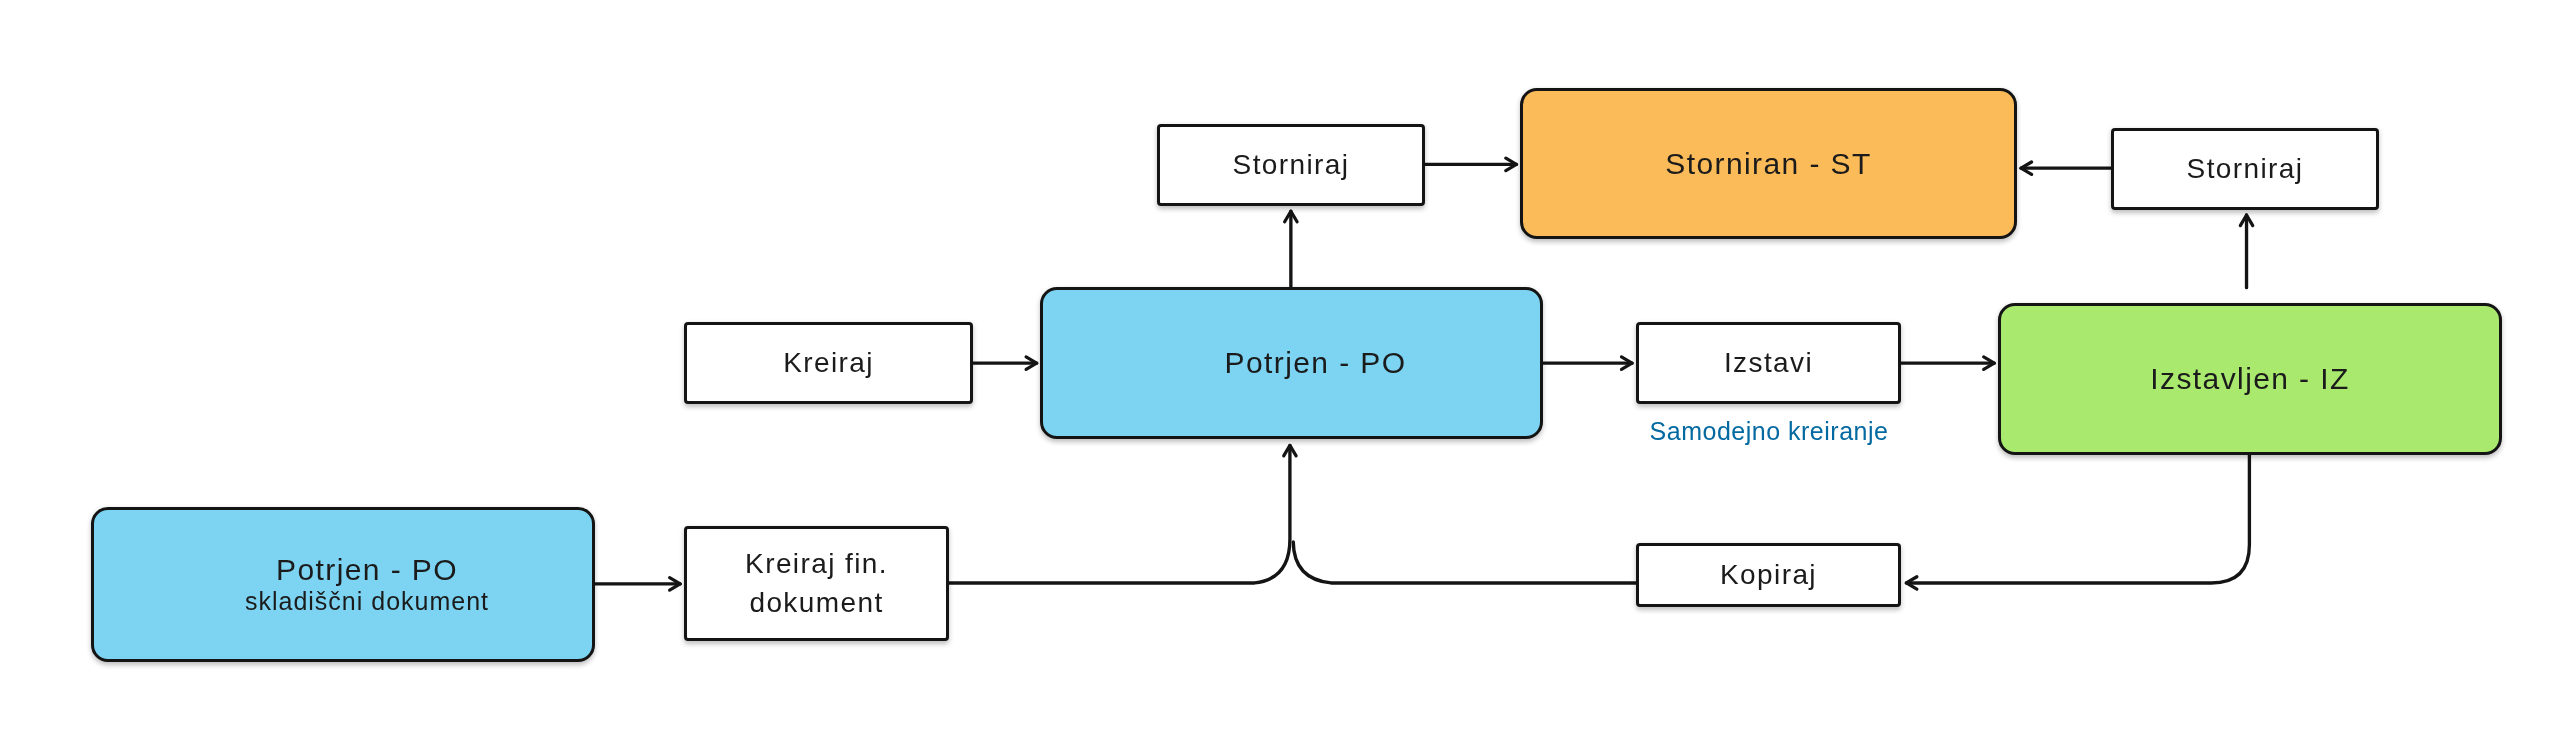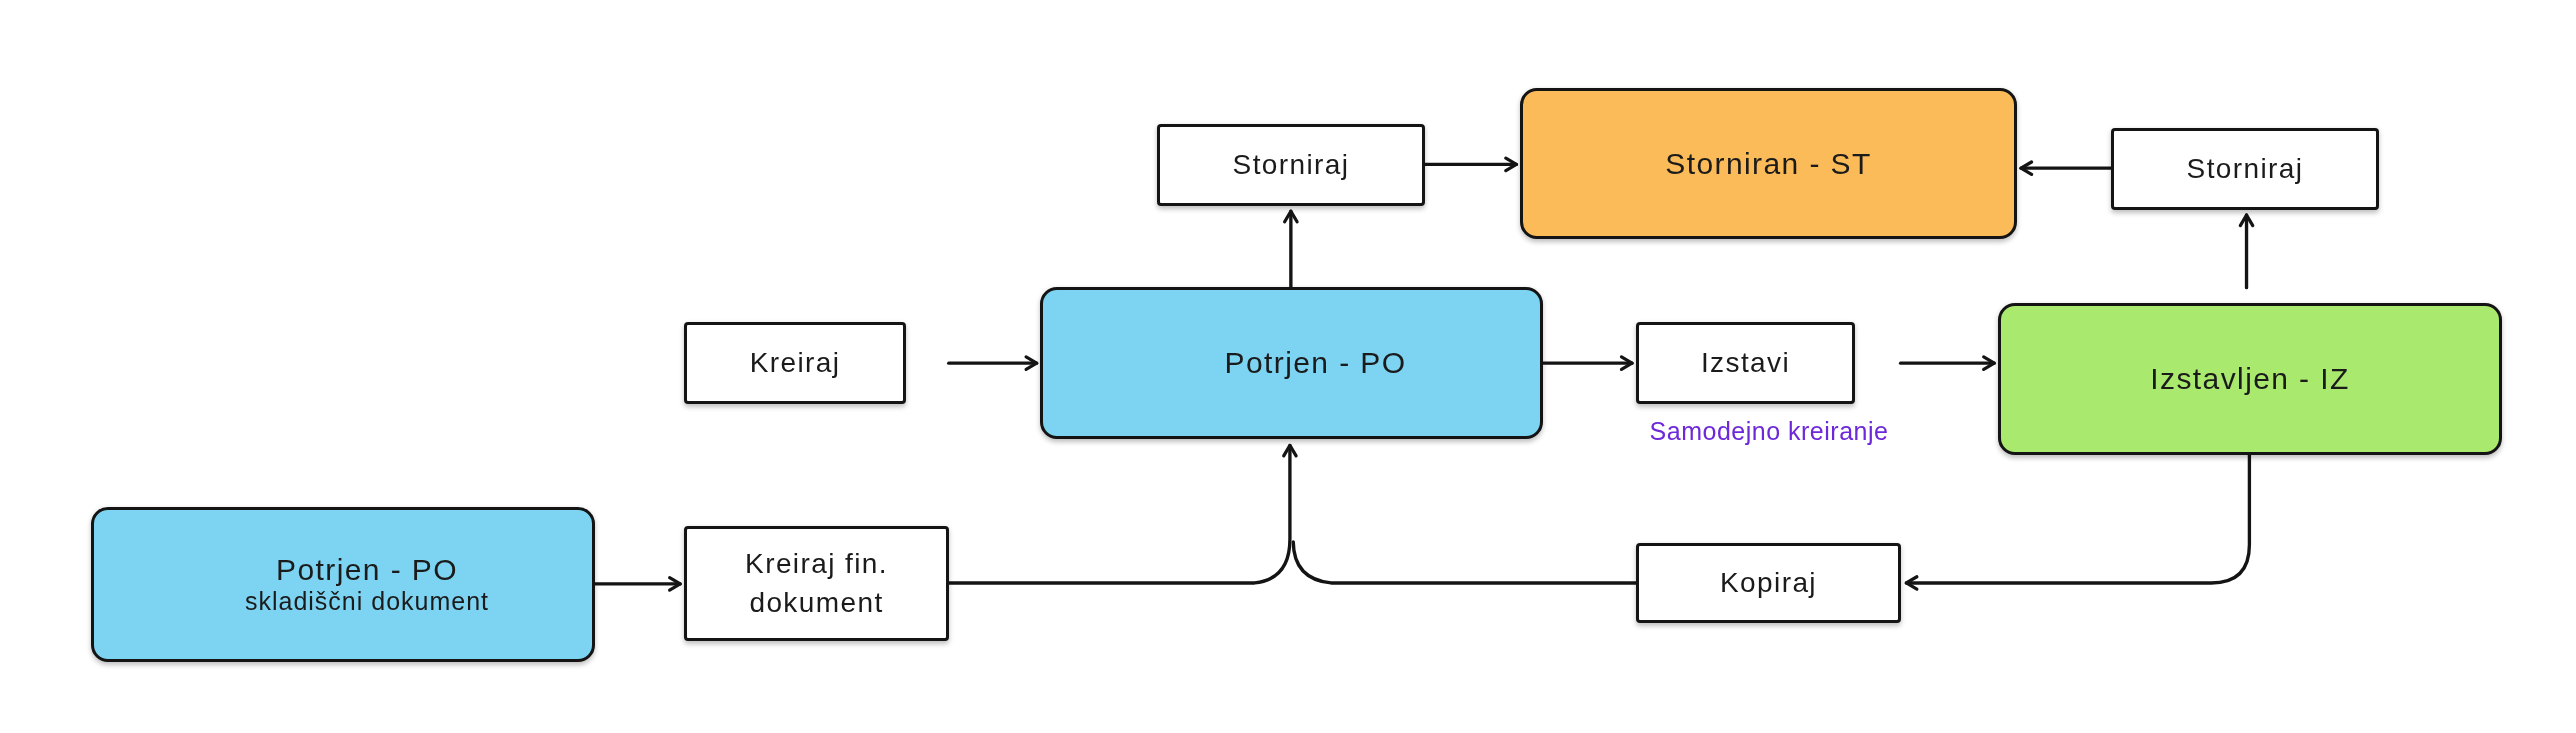--- a/index.html
+++ b/index.html
@@ -30,21 +30,21 @@
   .state.green{background:var(--green,#A9E96E);margin-top:16px;}
   .state.orange{background:var(--orange,#FBBB59);}
   .sub{font-size:25px;margin-top:0;letter-spacing:1px;}
   .twoline{line-height:1.38;}
   .note{
     position:absolute;
     text-align:center;
     font-size:25px;
     line-height:1.42;
     letter-spacing:0.5px;
-    color:#6d28d9;
+    color:#0369a1;
   }
 </style>
 </head>
 <body>
 
 <div class="stage">
 
   <svg class="wires" viewBox="0 0 2694 767" xmlns="http://www.w3.org/2000/svg">
     <defs>
       <marker id="arrow" viewBox="0 0 14 14" refX="11" refY="7" markerWidth="5.2" markerHeight="5.2" orient="auto-start-reverse">
@@ -72,29 +72,29 @@
   </div>
 
   <div class="box state orange" style="left:1520px;top:88px;width:497px;height:151px;">
     <span>Storniran - ST</span>
   </div>
 
   <div class="box action" style="left:2111px;top:128px;width:268px;height:82px;">
     <span>Storniraj</span>
   </div>
 
-  <div class="box action" style="left:684px;top:322px;width:222px;height:82px;">
+  <div class="box action" style="left:684px;top:322px;width:289px;height:82px;">
     <span>Kreiraj</span>
   </div>
 
   <div class="box state blue" style="left:1040px;top:287px;width:503px;height:152px;">
     <span>Potrjen - PO</span>
   </div>
 
-  <div class="box action" style="left:1636px;top:322px;width:219px;height:82px;">
+  <div class="box action" style="left:1636px;top:322px;width:265px;height:82px;">
     <span>Izstavi</span>
   </div>
 
   <div class="box state green" style="left:1998px;top:287px;width:504px;height:152px;">
     <span>Izstavljen - IZ</span>
   </div>
 
   <div class="note" style="left:1616px;top:414px;width:306px;">
     <div>Samodejno kreiranje</div>
   </div>
@@ -102,18 +102,18 @@
   <div class="box state blue" style="left:91px;top:507px;width:504px;height:155px;">
     <span>Potrjen - PO</span>
     <span class="sub">skladiščni dokument</span>
   </div>
 
   <div class="box action twoline" style="left:684px;top:526px;width:265px;height:115px;text-align:right;">
     <span>Kreiraj fin.</span>
     <span>dokument</span>
   </div>
 
-  <div class="box action" style="left:1636px;top:543px;width:265px;height:80px;">
+  <div class="box action" style="left:1636px;top:543px;width:265px;height:64px;">
     <span>Kopiraj</span>
   </div>
 
 </div>
 
 
 </body></html>

